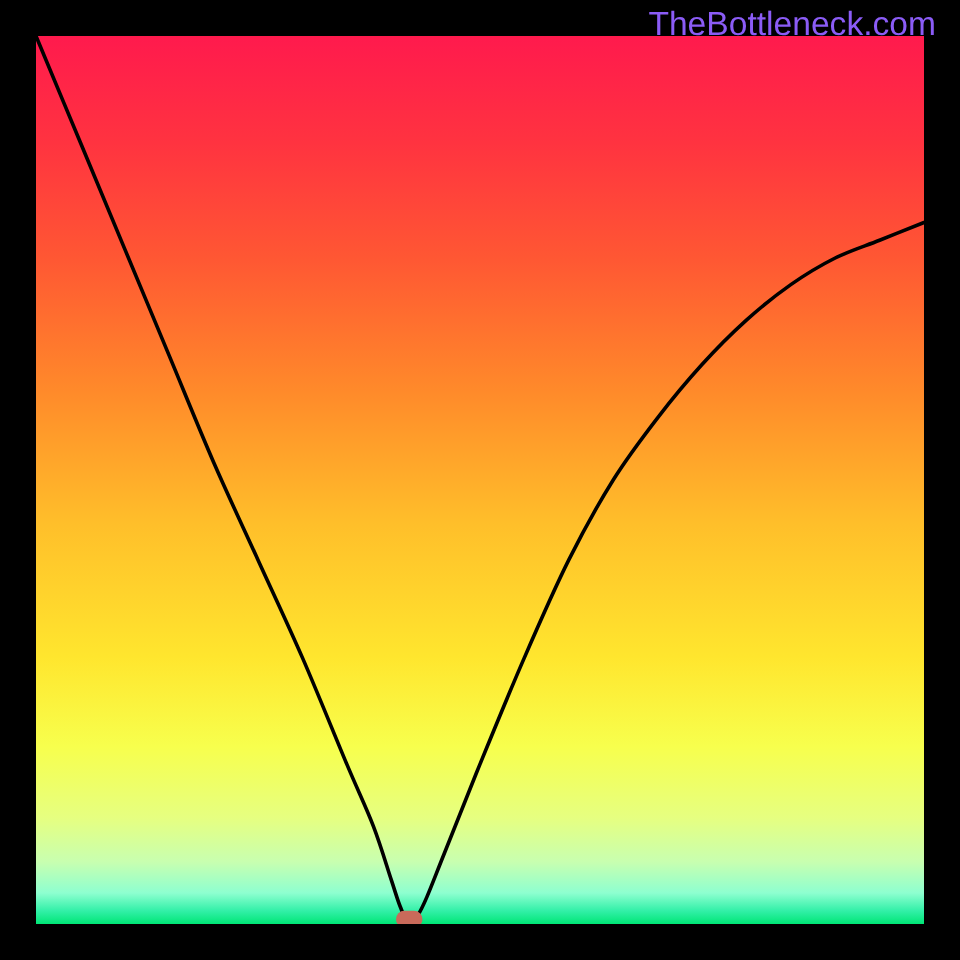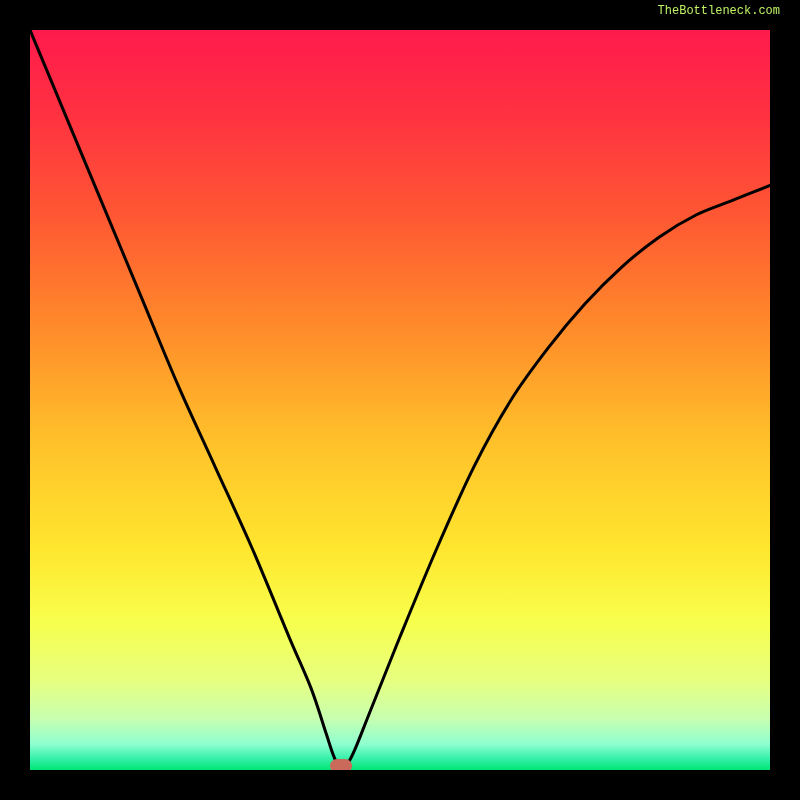--- a/index.html
+++ b/index.html
@@ -8,25 +8,24 @@
     width: 800px;
     height: 800px;
     background: #000;
     position: relative;
     font-family: Arial, sans-serif;
   }
   .watermark {
     position: absolute;
     top: 4px;
     right: 20px;
-    color: #bef264;
-    font-size: 12px;
+    color: #8b5cf6;
+    font-size: 28px;
     font-weight: 500;
     z-index: 10;
-    font-family: Liberation Mono, monospace;
   }
   .plot-area {
     position: absolute;
     left: 30px;
     top: 30px;
     width: 740px;
     height: 740px;
     overflow: hidden;
   }
   .gradient-bg {

